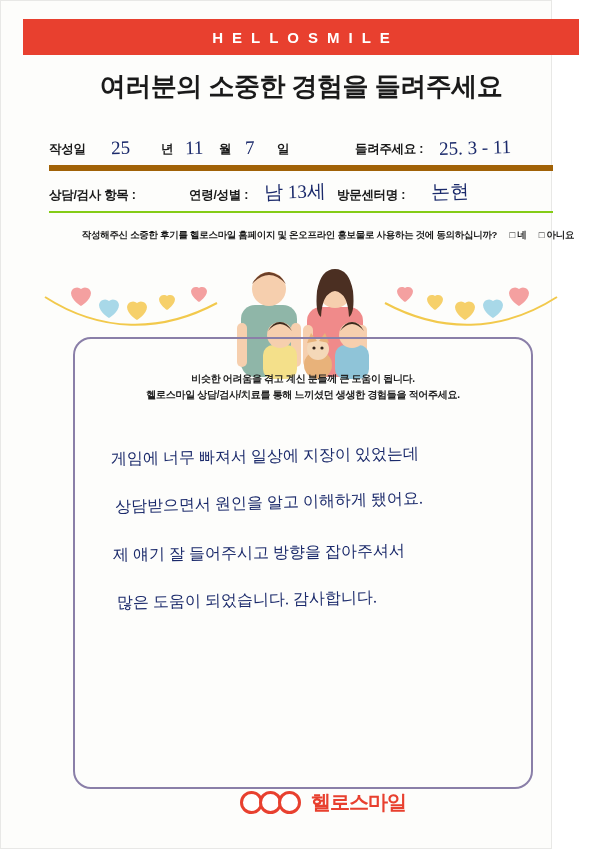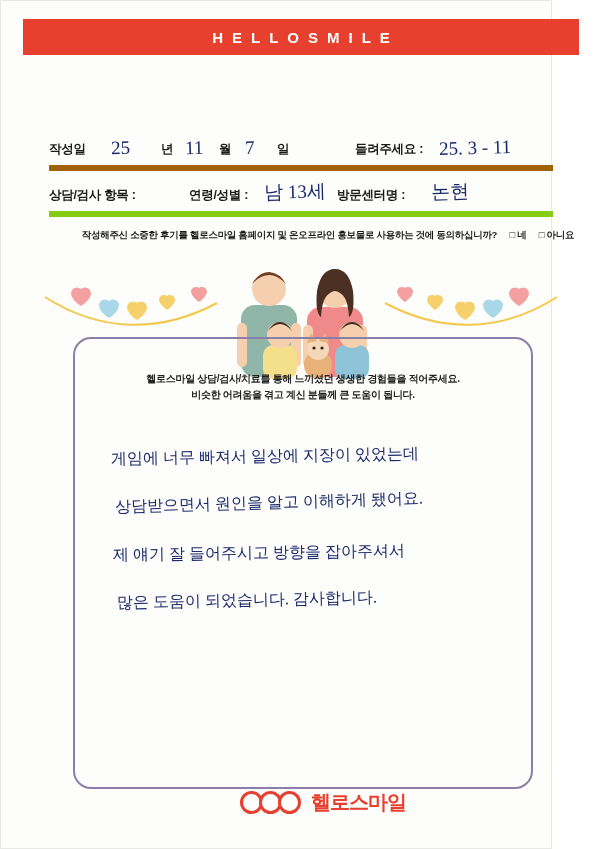--- a/index.html
+++ b/index.html
@@ -61,21 +61,21 @@
     left: 48px;
     top: 124px;
     width: 504px;
   }
   .row {
     position: relative;
     height: 40px;
     border-bottom: 6px solid #a16207;
   }
   .row.thin {
-    border-bottom: 6px solid #84cc16;
+    border-bottom: 2px solid #84cc16;
   }
   .lbl {
     position: absolute;
     bottom: 7px;
     font-size: 12.5px;
     font-weight: bold;
     color: #1a1a1a;
     letter-spacing: -0.3px;
   }
   .hand {
@@ -215,20 +215,21 @@
 </style>
 </head>
 <body>
 
 <div class="page">
 
   <div class="banner">
     <div class="banner-text">HELLOSMILE</div>
   </div>
 
+  <div class="title">여러분의 소중한 경험을 들려주세요</div>
 
   <div class="form">
 
     <div class="row">
       <span class="lbl r1-label">작성일</span>
       <span class="hand r1-year">25</span>
       <span class="unit r1-yu">년</span>
       <span class="hand r1-mon">11</span>
       <span class="unit r1-mu">월</span>
       <span class="hand r1-day">7</span>
@@ -316,22 +317,22 @@
         <path d="M266 94 l4 -10 l6 8z" fill="#e8b27a"></path>
         <path d="M288 94 l-4 -10 l-6 8z" fill="#e8b27a"></path>
         <circle cx="273" cy="99" r="1.6" fill="#33231a"></circle>
         <circle cx="281" cy="99" r="1.6" fill="#33231a"></circle>
       </g>
     </svg>
   </div>
 
   <div class="commentbox">
     <div class="guide">
+      <div>비슷한 어려움을 겪고 계신 분들께 큰 도움이 됩니다.</div>
       <div>헬로스마일 상담/검사/치료를 통해 느끼셨던 생생한 경험들을 적어주세요.</div>
-      <div>비슷한 어려움을 겪고 계신 분들께 큰 도움이 됩니다.</div>
     </div>
     <div class="handwriting">
       <span class="hw-line l1">게임에 너무 빠져서 일상에 지장이 있었는데</span>
       <span class="hw-line l2">상담받으면서 원인을 알고 이해하게 됐어요.</span>
       <span class="hw-line l3">제 얘기 잘 들어주시고 방향을 잡아주셔서</span>
       <span class="hw-line l4">많은 도움이 되었습니다. 감사합니다.</span>
     </div>
   </div>
 
   <div class="footer">

